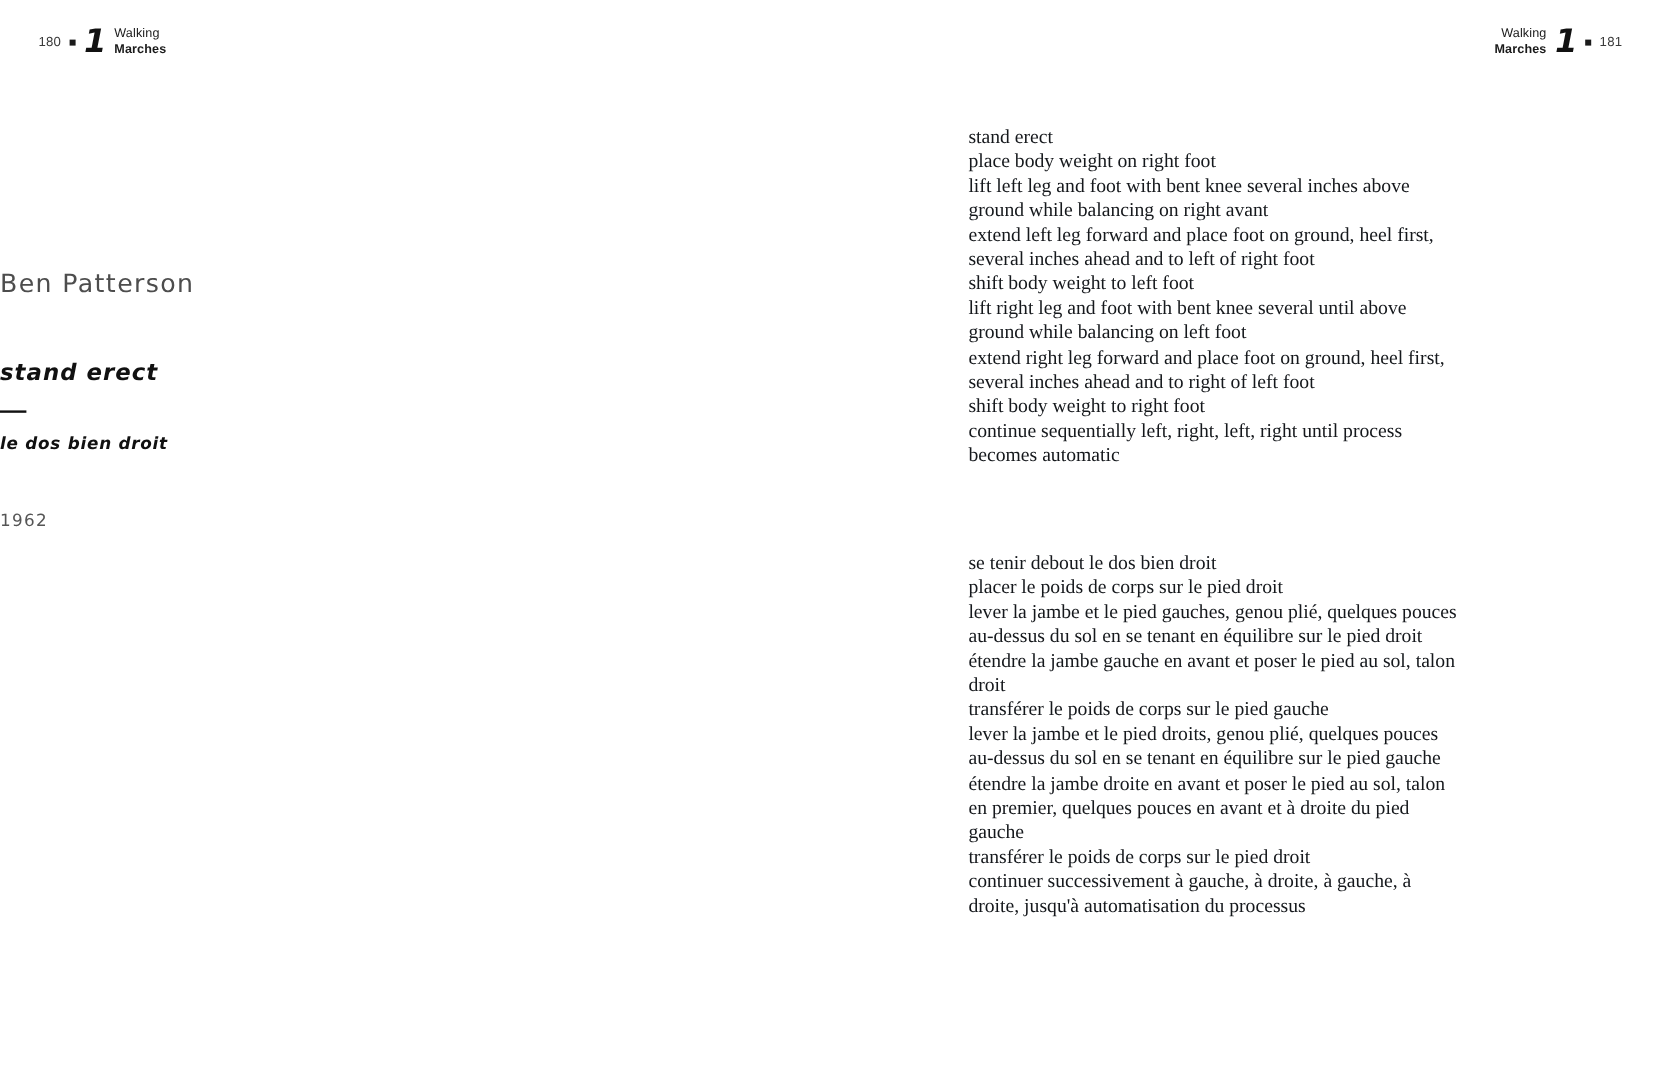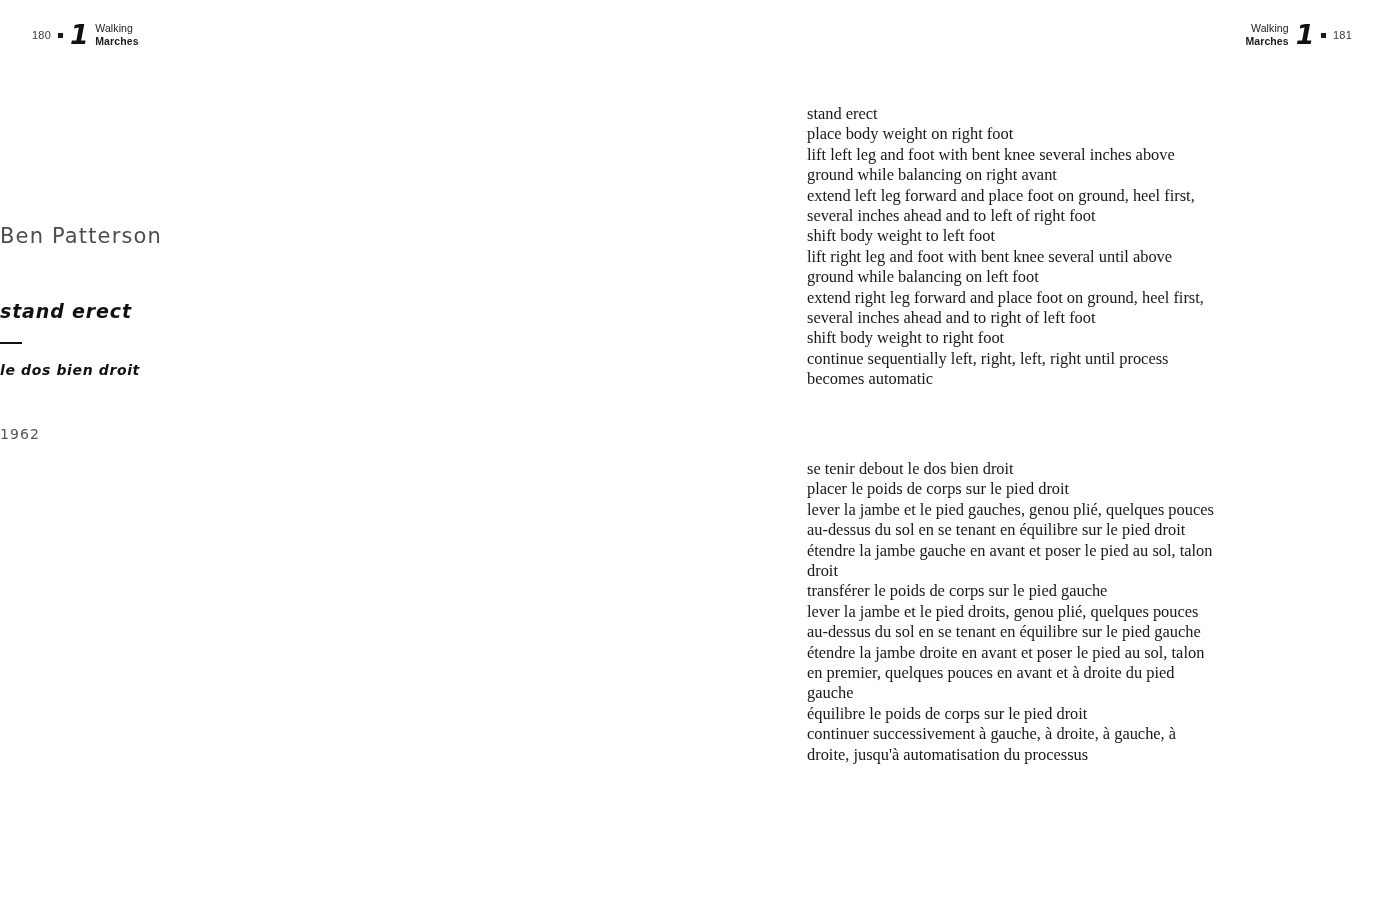--- a/index.html
+++ b/index.html
@@ -190,19 +190,19 @@
         <p>lever la jambe et le pied gauches, genou plié, quelques pouces</p>
         <p>au-dessus du sol en se tenant en équilibre sur le pied droit</p>
         <p>étendre la jambe gauche en avant et poser le pied au sol, talon</p>
         <p>droit</p>
         <p>transférer le poids de corps sur le pied gauche</p>
         <p>lever la jambe et le pied droits, genou plié, quelques pouces</p>
         <p>au-dessus du sol en se tenant en équilibre sur le pied gauche</p>
         <p>étendre la jambe droite en avant et poser le pied au sol, talon</p>
         <p>en premier, quelques pouces en avant et à droite du pied</p>
         <p>gauche</p>
-        <p>équilibre le poids de corps sur le pied droit</p>
+        <p>transférer le poids de corps sur le pied droit</p>
         <p>continuer successivement à gauche, à droite, à gauche, à</p>
         <p>droite, jusqu'à automatisation du processus</p>
       </div>
   </div>
 
 </div>
 
 </body></html>

